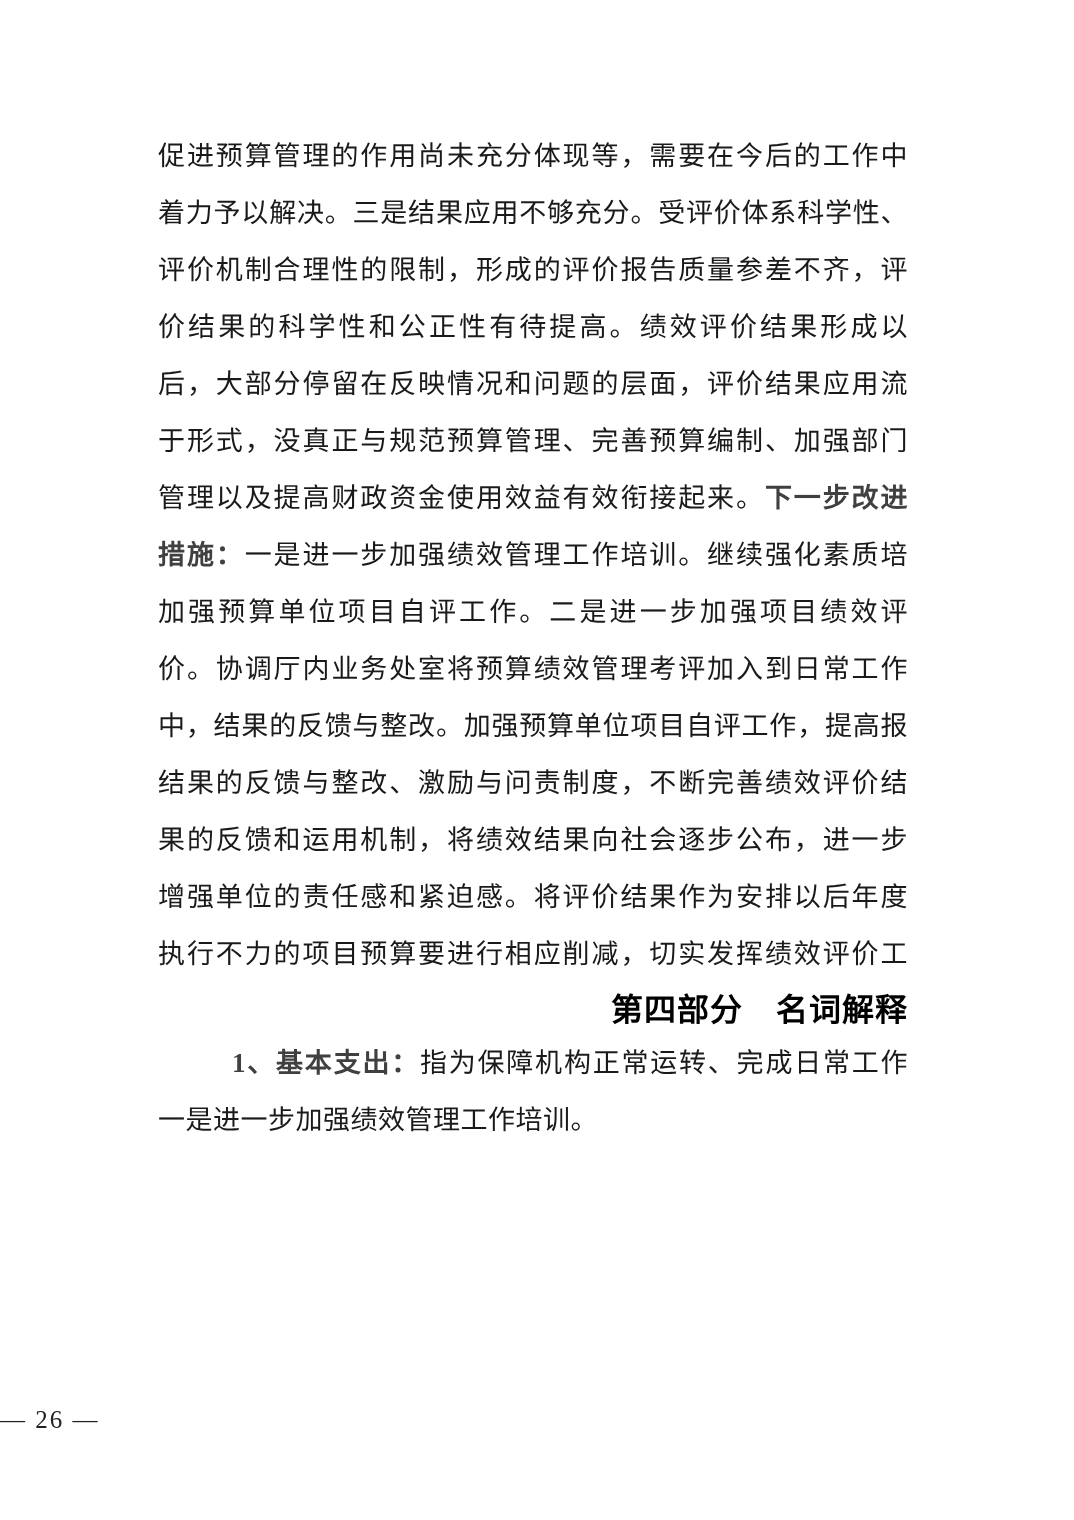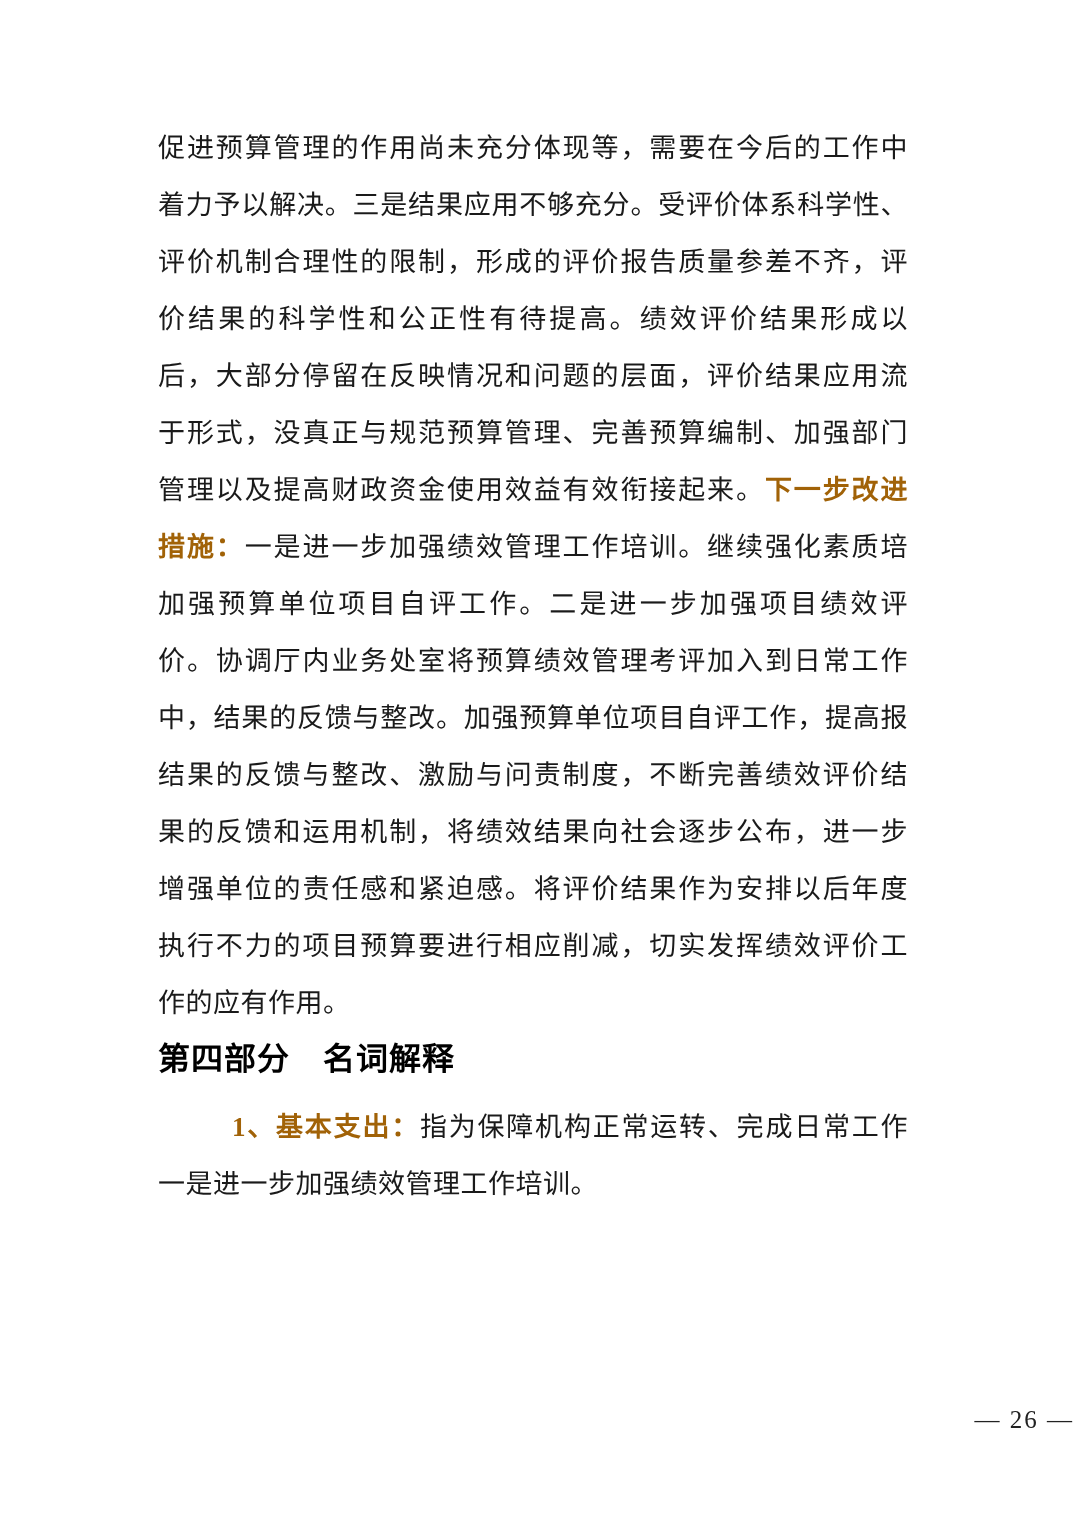--- a/index.html
+++ b/index.html
@@ -12,21 +12,21 @@
     width: 1074px;
     height: 1520px;
     background: #ffffff;
     color: #111111;
     font-family: "Liberation Serif", "DejaVu Serif", serif;
     overflow: hidden;
   }
   .content {
     position: absolute;
     left: 158px;
-    top: 120px;
+    top: 128px;
     width: 750px;
   }
   .line {
     font-size: 27px;
     line-height: 57px;
     height: 57px;
     text-align: justify;
     text-align-last: justify;
     text-justify: inter-character;
     letter-spacing: 0.5px;
@@ -34,39 +34,39 @@
   }
   .line.no-stretch {
     text-align: left;
     text-align-last: left;
   }
   .line.indent {
     text-indent: 74px;
   }
   .seg.bold {
     font-weight: bold;
-    color: #a16207;
+    color: #404040;
   }
   .section-heading {
     font-family: "Liberation Sans", "DejaVu Sans", sans-serif;
     font-weight: bold;
     font-size: 32px;
     line-height: 50px;
     height: 50px;
-    margin: 2px 0 15px 0;
-    text-align: left;
+    margin: 2px 0 0 0;
+    text-align: right;
     color: #000000;
     letter-spacing: 1px;
   }
   .page-footer {
     position: absolute;
     left: 0;
     top: 1404px;
     width: 1074px;
-    text-align: right;
+    text-align: left;
   }
   .page-number {
     font-family: "Liberation Serif", "DejaVu Serif", serif;
     font-size: 25px;
     line-height: 32px;
     color: #222222;
     letter-spacing: 2px;
   }
 </style>
 </head>
@@ -85,21 +85,20 @@
         <div class="line"><span class="seg">于形式，没真正与规范预算管理、完善预算编制、加强部门</span></div>
         <div class="line"><span class="seg">管理以及提高财政资金使用效益有效衔接起来。</span><span class="seg bold">下一步改进</span></div>
         <div class="line"><span class="seg bold">措施：</span><span class="seg">一是进一步加强绩效管理工作培训。继续强化素质培</span></div>
         <div class="line"><span class="seg">加强预算单位项目自评工作。二是进一步加强项目绩效评</span></div>
         <div class="line"><span class="seg">价。协调厅内业务处室将预算绩效管理考评加入到日常工作</span></div>
         <div class="line"><span class="seg">中，结果的反馈与整改。加强预算单位项目自评工作，提高报</span></div>
         <div class="line"><span class="seg">结果的反馈与整改、激励与问责制度，不断完善绩效评价结</span></div>
         <div class="line"><span class="seg">果的反馈和运用机制，将绩效结果向社会逐步公布，进一步</span></div>
         <div class="line"><span class="seg">增强单位的责任感和紧迫感。将评价结果作为安排以后年度</span></div>
         <div class="line"><span class="seg">执行不力的项目预算要进行相应削减，切实发挥绩效评价工</span></div>
-        <div class="line no-stretch"><span class="seg">作的应有作用。</span></div>
       </div>
 
     <h2 class="section-heading">第四部分　名词解释</h2>
 
     <div class="paragraph">
         <div class="line indent"><span class="seg bold">1、基本支出：</span><span class="seg">指为保障机构正常运转、完成日常工作</span></div>
         <div class="line no-stretch"><span class="seg">一是进一步加强绩效管理工作培训。</span></div>
       </div>
 
   </div>

